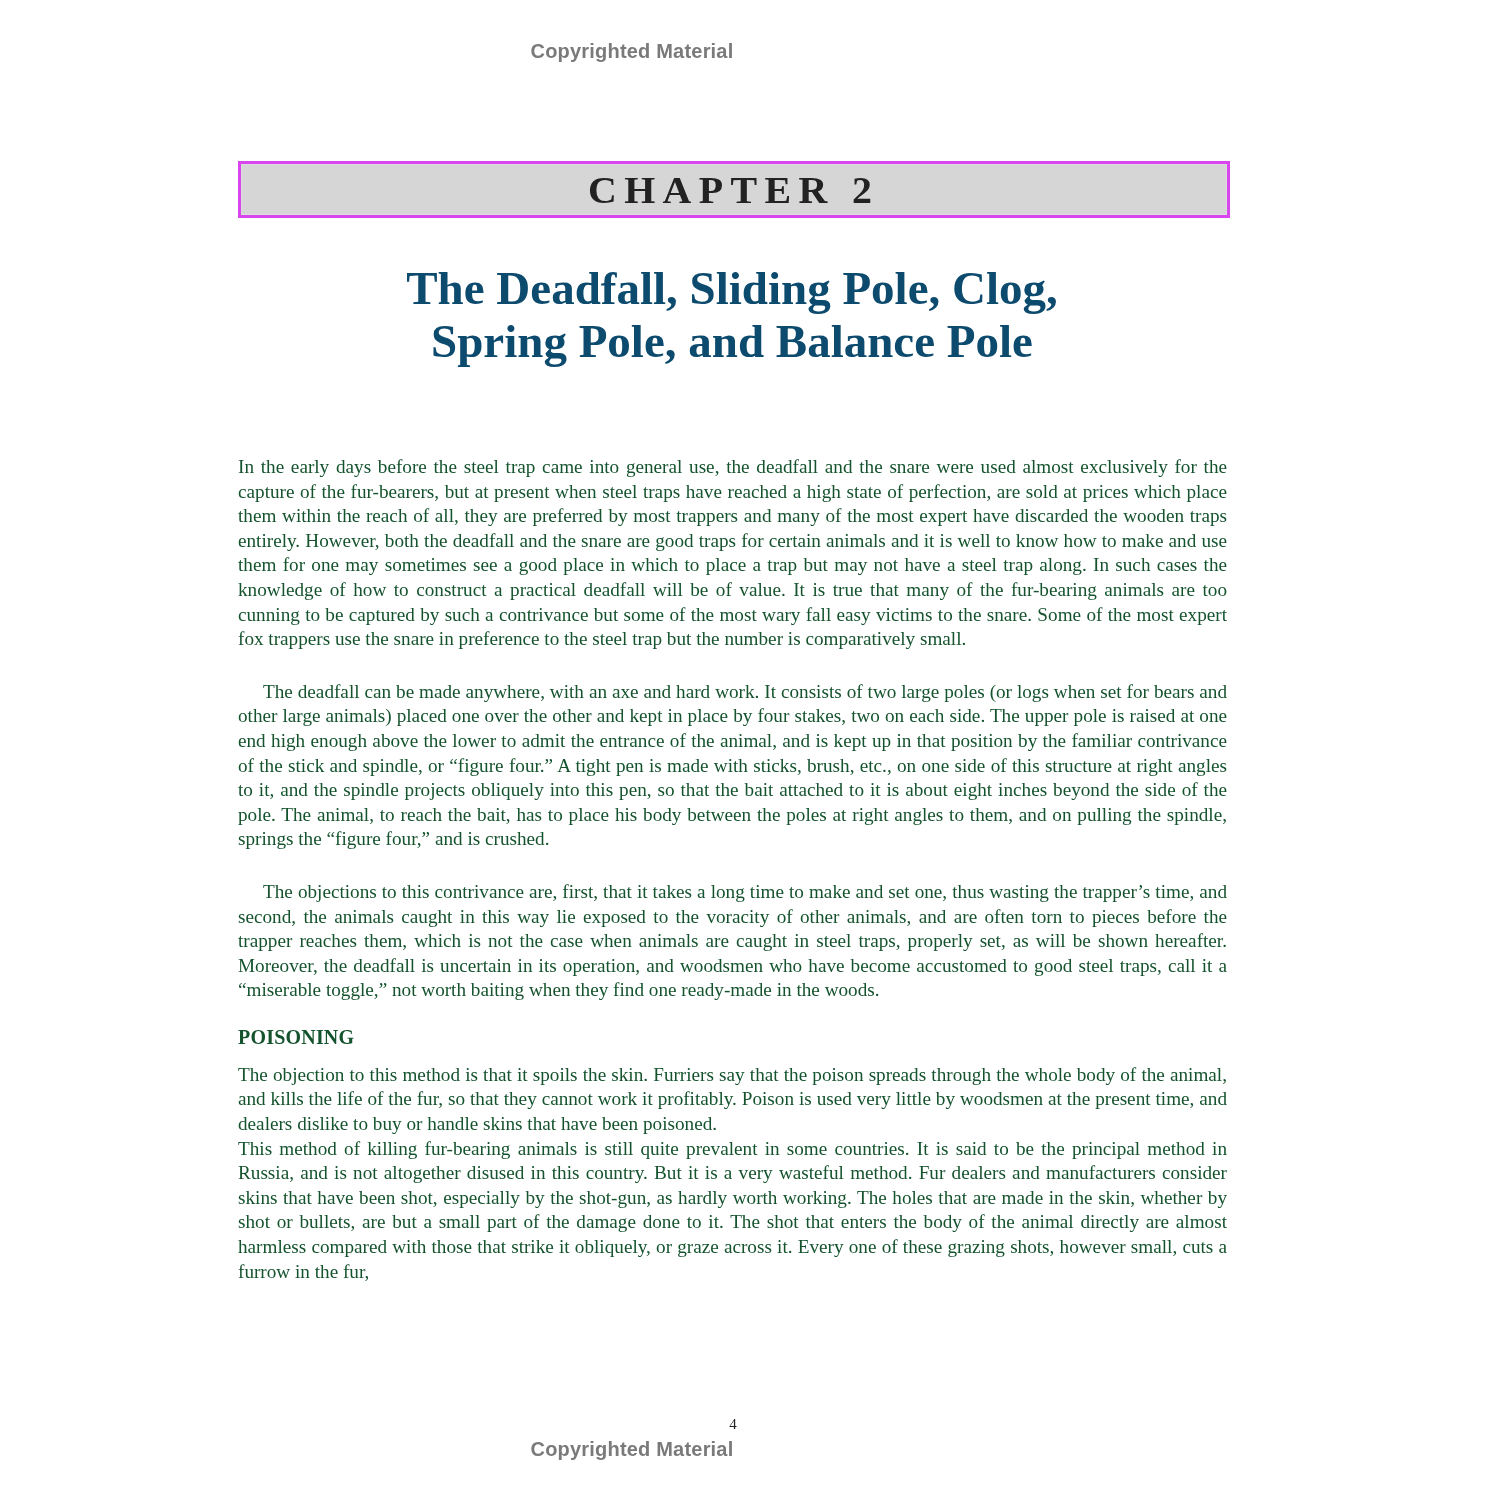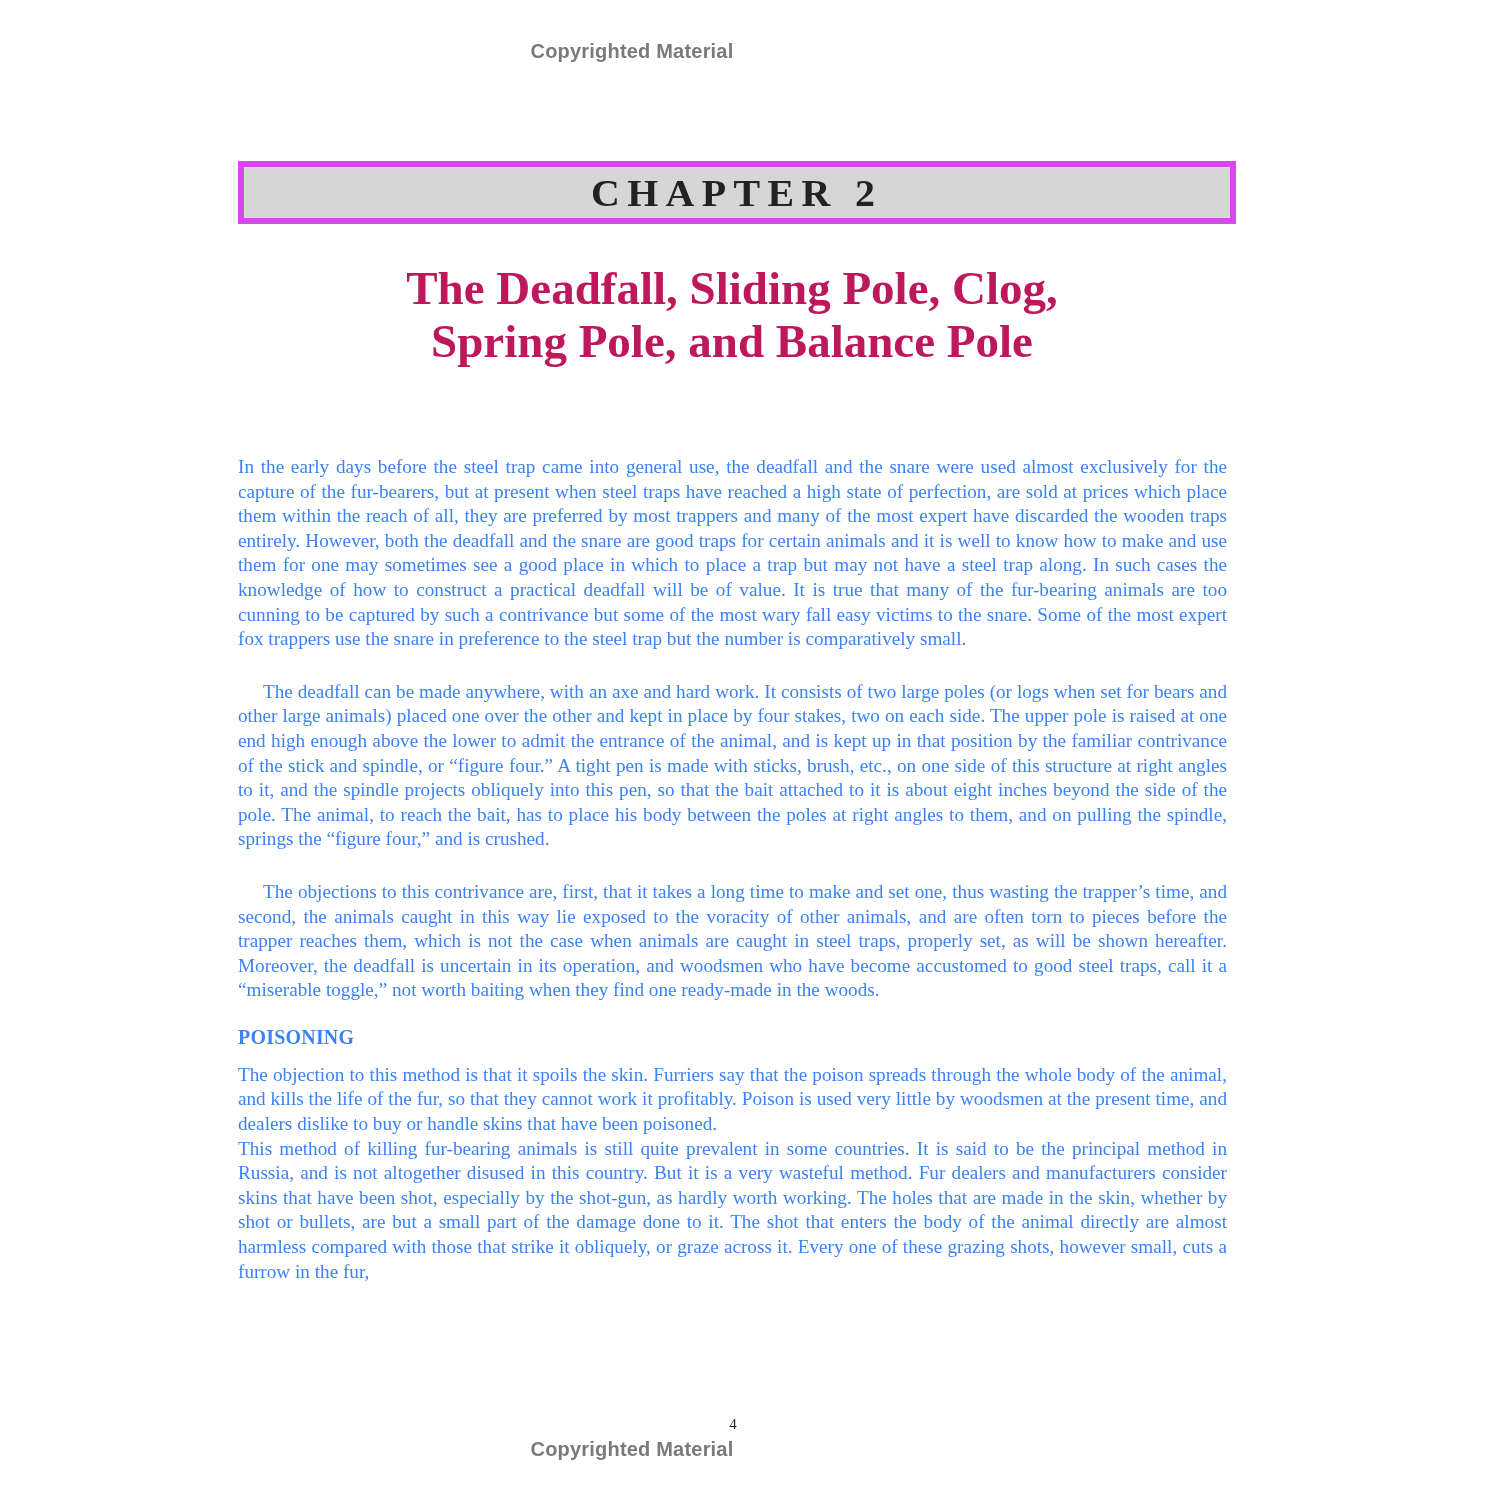--- a/index.html
+++ b/index.html
@@ -29,21 +29,21 @@
     .copyright.top { top: 40px; }
     .copyright.bottom { top: 1438px; }
 
     .chapter-banner {
       position: absolute;
       left: 238px;
       top: 161px;
       width: 986px;
       height: 51px;
       background: #d6d6d6;
-      border: 6px solid #d946ef;
+      border: 3px solid #d946ef;
       box-shadow: inset 0 0 0 1px #dcdcdc;
       display: flex;
       align-items: center;
       justify-content: center;
     }
     .chapter-label {
       font-family: "Liberation Serif", "DejaVu Serif", serif;
       font-weight: bold;
       font-size: 38px;
       letter-spacing: 7px;
@@ -54,32 +54,32 @@
     .chapter-title {
       position: absolute;
       left: 238px;
       top: 262px;
       width: 988px;
       text-align: center;
       font-family: "Liberation Serif", "DejaVu Serif", serif;
       font-weight: bold;
       font-size: 47px;
       line-height: 53px;
-      color: #be185d;
+      color: #0c4a6e;
       margin: 0;
     }
 
     .body-text {
       position: absolute;
       left: 238px;
       top: 455px;
       width: 989px;
       font-size: 19.2px;
       line-height: 24.6px;
-      color: #3b82f6;
+      color: #14532d;
     }
     .body-text p {
       margin: 0;
       text-align: justify;
       text-align-last: left;
       hyphens: manual;
     }
     .body-text p.indent { text-indent: 25px; margin-top: 28px; }
     .body-text h3 {
       margin: 0;

